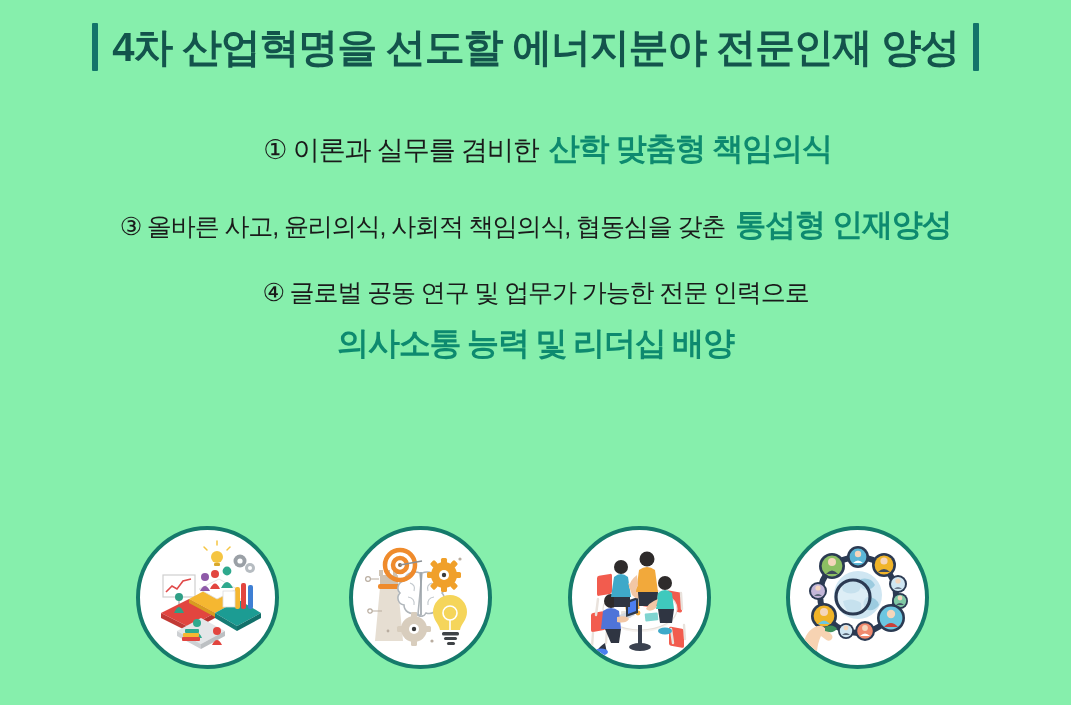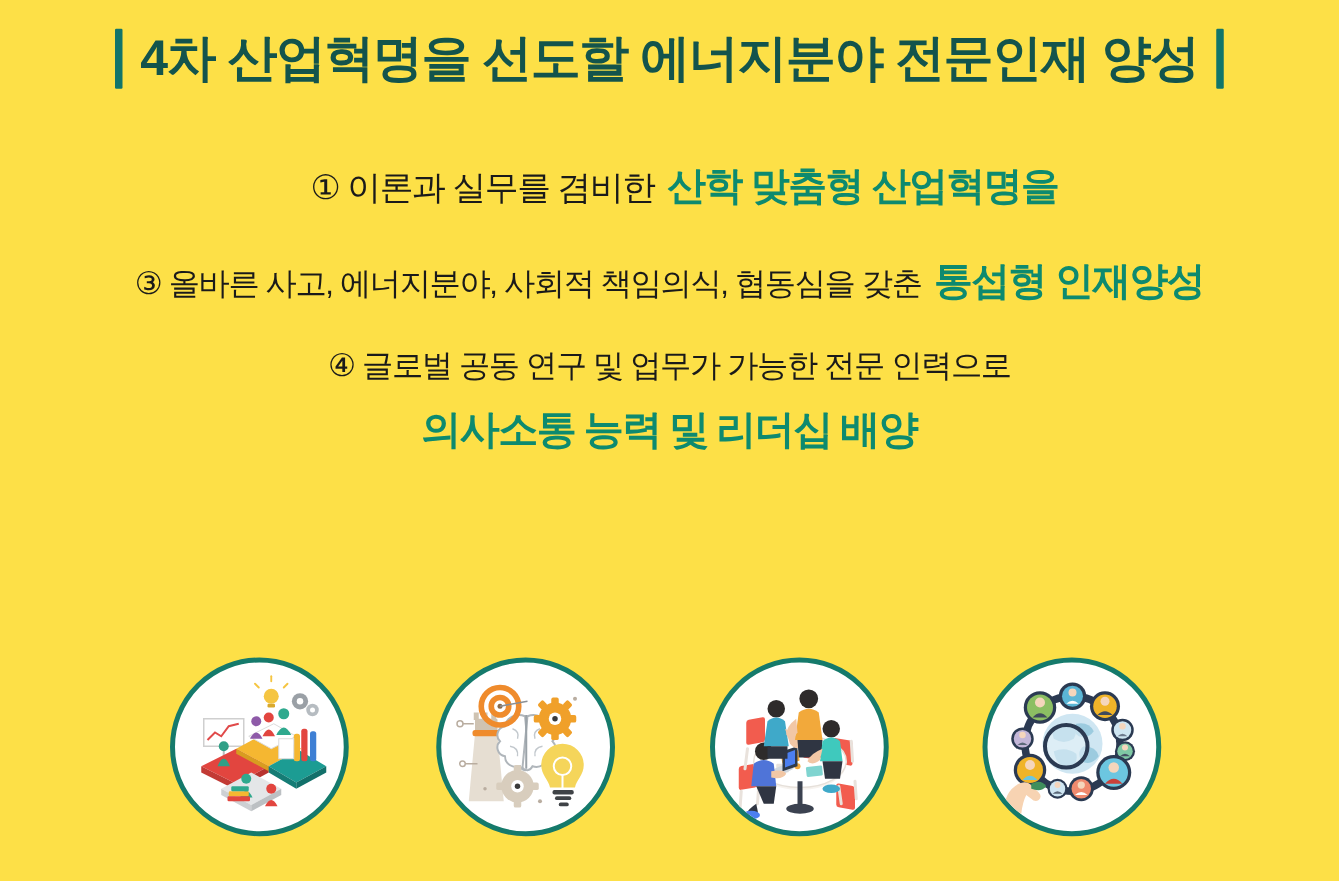--- a/index.html
+++ b/index.html
@@ -14,21 +14,21 @@
     overflow: hidden;
     font-family: "Liberation Sans", "DejaVu Sans", sans-serif;
     color: #231f20;
     position: relative;
   }
 
   .slide {
     position: relative;
     width: 1071px;
     height: 705px;
-    background: #fde047;
+    background: #86efac;
   }
 
   
   .title-row {
     position: absolute;
     top: 12px;
     left: 0;
     width: 1071px;
     height: 70px;
     display: flex;
@@ -134,26 +134,26 @@
   <div class="title-row">
     <span class="title-bar"></span>
     <span class="title-text">4차 산업혁명을 선도할 에너지분야 전문인재 양성</span>
     <span class="title-bar"></span>
   </div>
 
   <div class="bullets">
 
     <div class="bullet b1">
       <span class="plain">① 이론과 실무를 겸비한</span>
-      <span class="accent">산학 맞춤형 산업혁명을</span>
+      <span class="accent">산학 맞춤형 책임의식</span>
     </div>
 
 
     <div class="bullet b3">
-      <span class="plain">③ 올바른 사고, 에너지분야, 사회적 책임의식, 협동심을 갖춘</span>
+      <span class="plain">③ 올바른 사고, 윤리의식, 사회적 책임의식, 협동심을 갖춘</span>
       <span class="accent">통섭형 인재양성</span>
     </div>
 
     <div class="bullet b4">
       <span class="plain">④ 글로벌 공동 연구 및 업무가 가능한 전문 인력으로</span>
     </div>
     <div class="bullet b4b">
       <span class="accent-solo">의사소통 능력 및 리더십 배양</span>
     </div>
 

